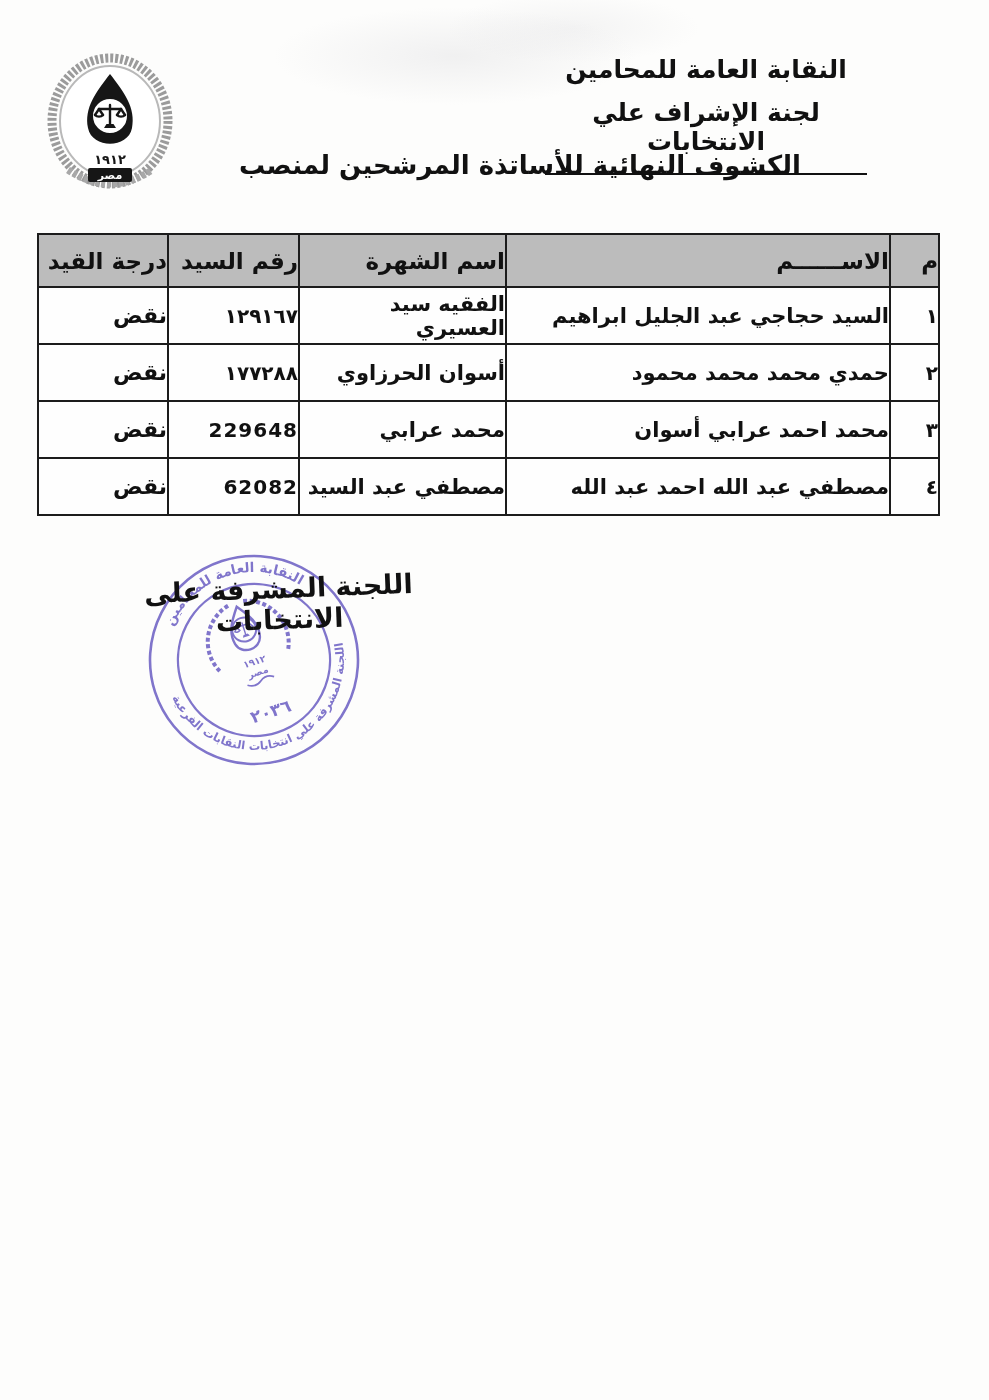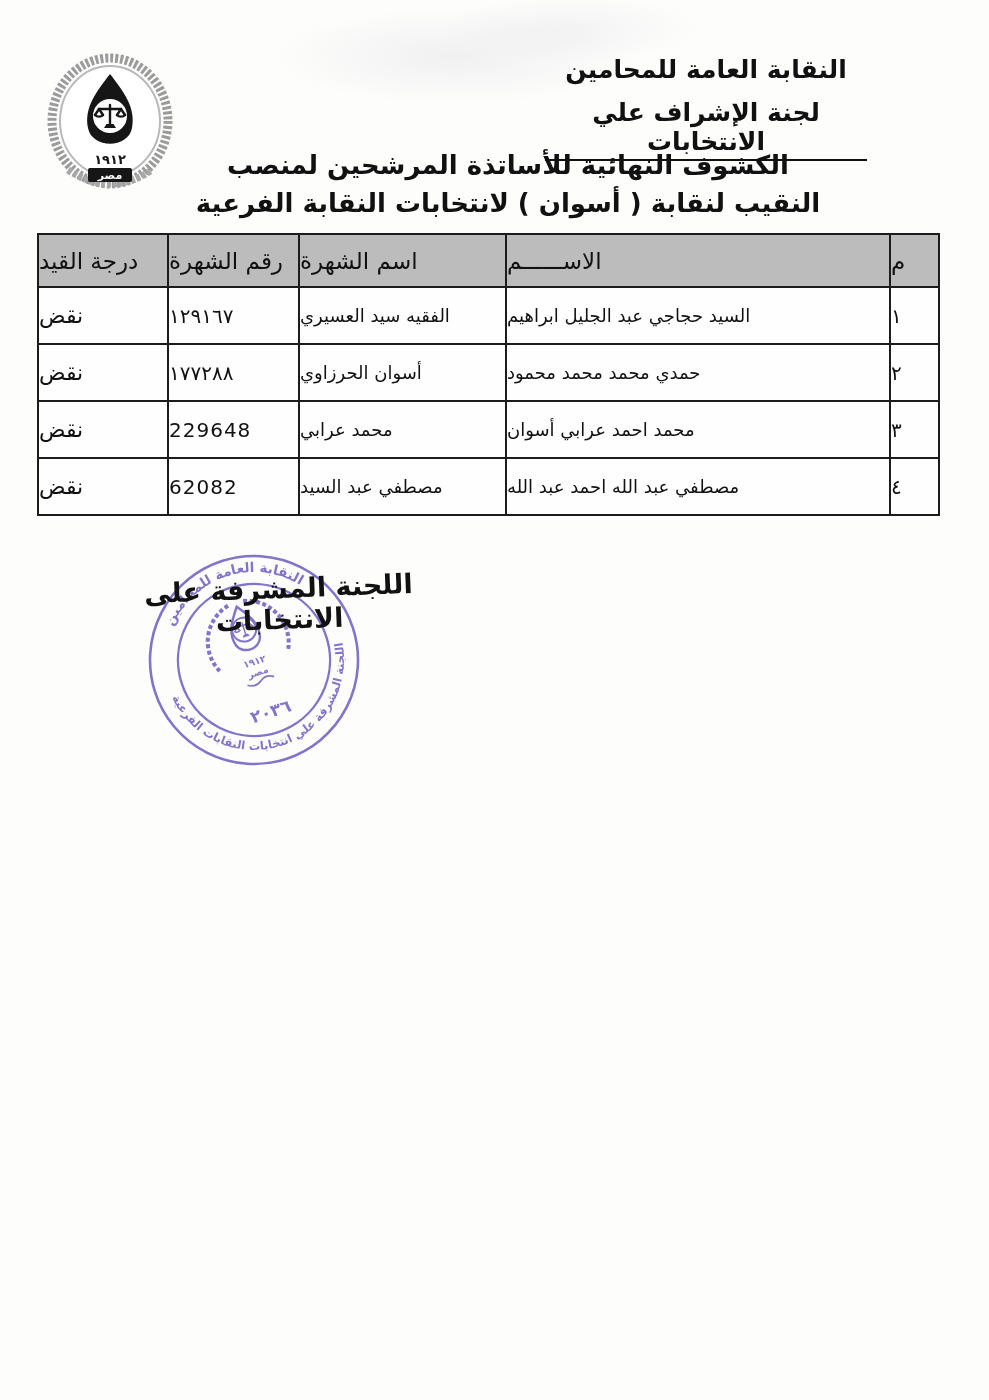--- a/index.html
+++ b/index.html
@@ -19,48 +19,48 @@
   }
   
   .org-block {
     position:absolute; top:55px; left:545px; width:322px;
     text-align:center;
   }
   .org-name { font-size:25px; font-weight:bold; letter-spacing:-0.5px; }
   .committee-line {
     margin-top:14px; display:inline-block;
     font-size:25px; font-weight:bold;
-    border-bottom:2.5px solid #111; padding-bottom:3px;
+    border-bottom:2.5px solid #111; padding-bottom:17px;
   }
   .title-block {
-    position:absolute; top:147px; left:178px; width:660px;
+    position:absolute; top:147px; left:190px; width:660px;
     text-align:center; font-weight:bold; font-size:26px; line-height:1.45;
   }
   
   .logo { position:absolute; top:52px; left:44px; width:132px; height:146px; }
   
   .tbl-wrap { position:absolute; top:233px; left:37px; }
   table.candidates {
     border-collapse:collapse; table-layout:fixed; width:901px;
     direction:rtl;
   }
   table.candidates th, table.candidates td {
     border:2.5px solid #1c1c1c;
-    text-align:left; vertical-align:middle;
-    font-weight:normal; overflow:hidden;
+    text-align:right; vertical-align:middle;
+    font-weight:bold; overflow:hidden;
   }
   table.candidates thead th {
     background:#bcbcbc;
     height:53px; font-size:23px;
   }
   table.candidates tbody td { height:57px; background:#fefefe; }
   .col-no { width:49px; } .col-name { width:384px; }
   .col-alias { width:207px; } .col-reg { width:131px; } .col-deg { width:130px; }
   td.c-no { font-size:20px; }
-  td.c-name, td.c-alias { font-size:18px; }
+  td.c-name, td.c-alias { font-size:21px; }
   td.c-reg { font-size:20px; letter-spacing:1px; }
   td.c-deg { font-size:22px; }
   
   .footer-label {
     position:absolute; top:573px; left:95px; width:368px;
     font-size:27px; font-weight:bold; text-align:center;
     transform:rotate(-2.2deg);
     z-index:3; direction:rtl;
   }
   .stamp {
@@ -108,38 +108,37 @@
     </svg>
   </div>
 
   <div class="org-block">
     <div class="org-name">النقابة العامة للمحامين</div>
     <div class="committee-line">لجنة الإشراف علي الانتخابات</div>
   </div>
 
   <div class="title-block">
     <div>الكشوف النهائية للأساتذة المرشحين لمنصب</div>
-    <div>النقيب لنقابة ( أسوان ) لانتخابات النقابة الفرعية</div>
   </div>
 
   <div class="tbl-wrap">
     <table class="candidates">
       <colgroup>
         <col class="col-no">
           <col class="col-name">
           <col class="col-alias">
           <col class="col-reg">
           <col class="col-deg">
       </colgroup>
       <thead>
         <tr>
           <th>م</th>
           <th>الاســــــم</th>
           <th>اسم الشهرة</th>
-          <th>رقم الشهرة</th>
+          <th>رقم السيد</th>
           <th>درجة القيد</th>
         </tr>
       </thead>
       <tbody>
     <tr>
       <td class="c-no">١</td>
       <td class="c-name">السيد حجاجي عبد الجليل ابراهيم</td>
       <td class="c-alias">الفقيه سيد العسيري</td>
       <td class="c-reg">١٢٩١٦٧</td>
       <td class="c-deg">نقض</td>

